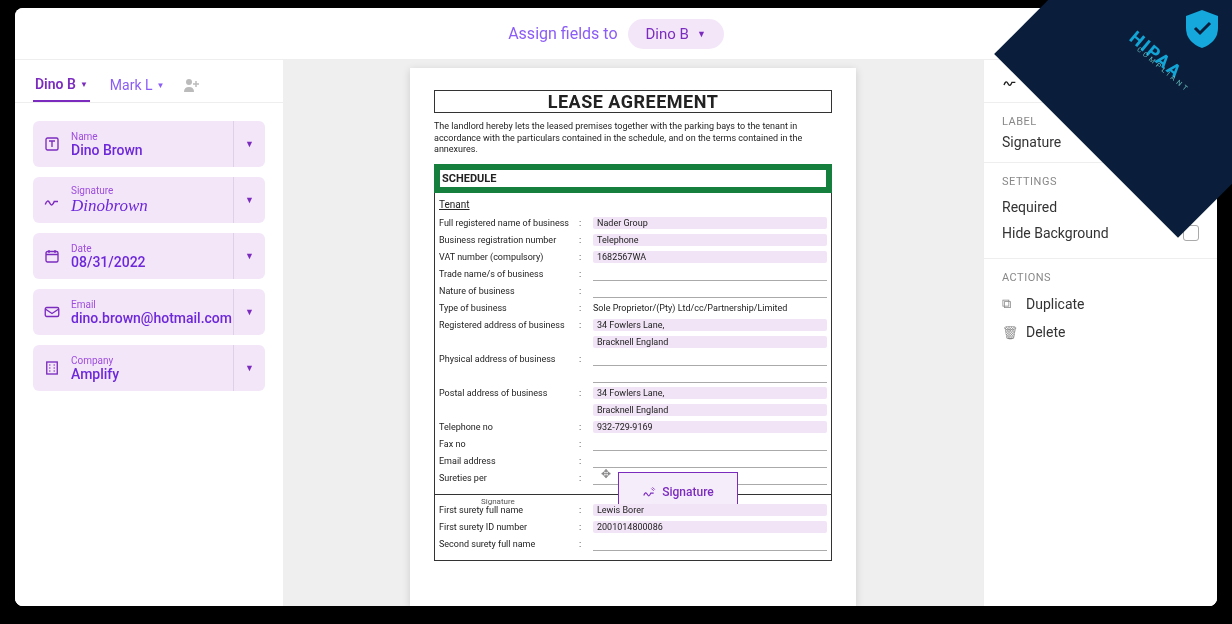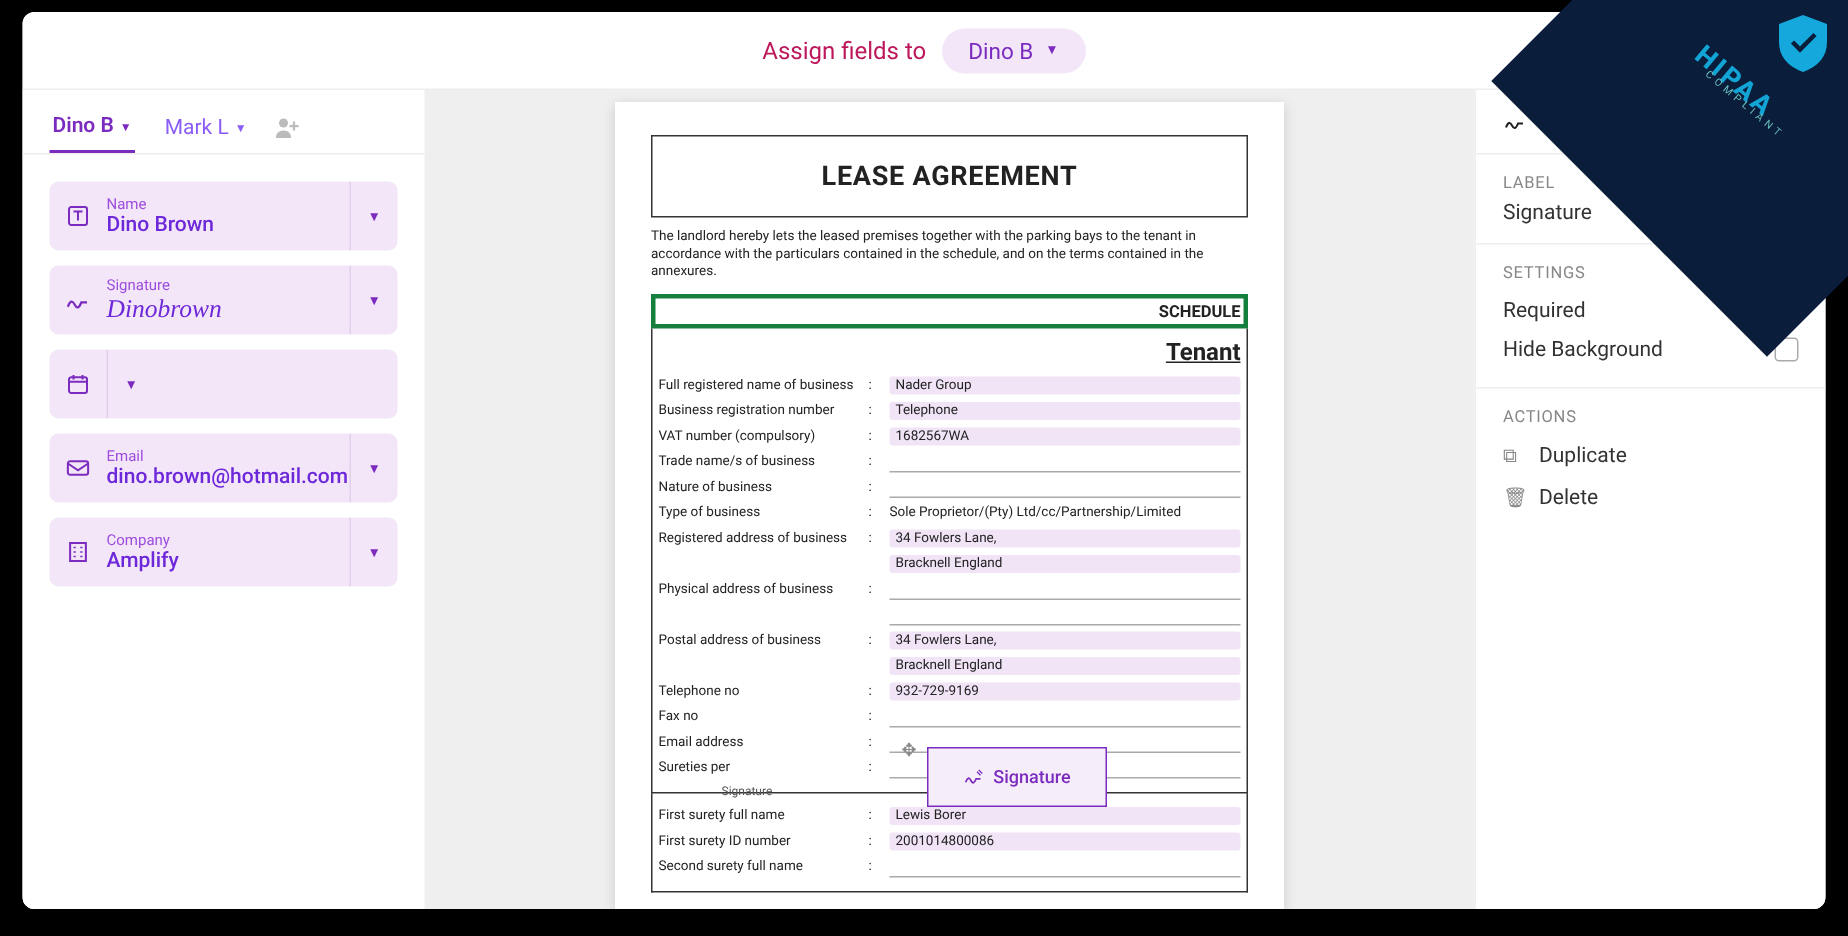--- a/index.html
+++ b/index.html
@@ -1,19 +1,19 @@
 <!DOCTYPE html>
 <html><head>
 <meta charset="utf-8">
 <style>
   * { margin: 0; padding: 0; box-sizing: border-box; }
   body { font-family: -apple-system, BlinkMacSystemFont, "Segoe UI", Roboto, sans-serif; background: #000; width: 1232px; height: 624px; overflow: hidden; position: relative; }
   .app-window { position: absolute; left: 15px; top: 8px; width: 1202px; height: 598px; background: #fff; border-radius: 8px; overflow: hidden; box-shadow: 0 2px 10px rgba(0,0,0,0.2); }
   .top-bar { height: 52px; display: flex; align-items: center; justify-content: center; border-bottom: 1px solid #eee; gap: 10px; background: #fff; }
-  .top-bar-label { font-size: 16px; color: #be185d; }
+  .top-bar-label { font-size: 16px; color: #8b5cf6; }
   .assignee-pill { background: #f3e6f9; color: #7b2cbf; padding: 6px 18px; border-radius: 18px; font-size: 15px; display: flex; align-items: center; gap: 8px; }
   .assignee-pill .tri { font-size: 9px; color: #7b2cbf; }
   .main-area { display: flex; height: calc(100% - 52px); background: #efefef; }
   
   .left-panel { width: 268px; background: #fff; padding: 0; flex-shrink: 0; }
   .tabs { display: flex; align-items: center; padding: 8px 18px 0; gap: 18px; border-bottom: 1px solid #eee; }
   .tab { padding: 8px 2px; font-size: 14px; color: #8b5cf6; display: flex; align-items: center; gap: 4px; }
   .tab.active { color: #7b2cbf; font-weight: 600; border-bottom: 2px solid #7b2cbf; }
   .tab .tri { font-size: 8px; }
   .add-person-icon { color: #bbb; font-size: 14px; }
@@ -21,25 +21,25 @@
   .field-card { background: #f3e6f9; border-radius: 6px; display: flex; align-items: center; overflow: hidden; min-height: 46px; }
   .field-icon { width: 38px; display: flex; align-items: center; justify-content: center; color: #7b2cbf; font-size: 16px; }
   .field-text { flex: 1; padding: 6px 0; }
   .field-label { font-size: 10px; color: #9d4edd; }
   .field-value { font-size: 14px; color: #6d28d9; font-weight: 500; }
   .field-value.script { font-family: 'Brush Script MT', cursive; font-size: 17px; font-style: italic; }
   .field-dd { width: 32px; border-left: 1px solid #e0cfe9; display: flex; align-items: center; justify-content: center; color: #7b2cbf; font-size: 9px; align-self: stretch; }
   
   .center-area { flex: 1; display: flex; justify-content: center; padding-top: 8px; overflow: hidden; }
   .doc { width: 446px; background: #fff; box-shadow: 0 2px 8px rgba(0,0,0,0.15); padding: 22px 24px; font-size: 10px; color: #222; }
-  .doc-title-box { border: 1px solid #333; padding: 16px; text-align: center; font-weight: 700; font-size: 18px; letter-spacing: 0.5px; }
+  .doc-title-box { border: 1px solid #333; padding: 0; text-align: center; font-weight: 700; font-size: 18px; letter-spacing: 0.5px; }
   .doc-intro { font-size: 9px; margin: 8px 0; line-height: 1.3; }
-  .schedule-box { border: 3px solid #15803d; text-align: right; font-weight: 700; font-size: 11px; padding: 2px; }
+  .schedule-box { border: 6px solid #15803d; text-align: left; font-weight: 700; font-size: 11px; padding: 2px; }
   .form-section { border: 1px solid #333; border-top: none; padding: 6px 4px 8px; position: relative; }
-  .section-head { font-weight: 700; font-size: 16px; text-decoration: underline; margin-bottom: 4px; text-align: right; }
+  .section-head { font-weight: 400; font-size: 10px; text-decoration: underline; margin-bottom: 4px; }
   .form-row { display: flex; align-items: center; min-height: 17px; font-size: 9px; }
   .form-row .fl { width: 140px; }
   .form-row .colon { width: 14px; }
   .form-row .fv { flex: 1; }
   .hl { background: #f1e4f6; border-radius: 2px; padding: 1px 4px; }
   .ul { border-bottom: 1px solid #aaa; height: 14px; }
   .sig-field { position: absolute; left: 183px; top: 279px; width: 120px; height: 40px; border: 1px solid #7b2cbf; background: #f6edfa; display: flex; align-items: center; justify-content: center; gap: 6px; color: #7b2cbf; font-size: 12px; font-weight: 500; }
   .drag-handle { position: absolute; left: 166px; top: 274px; width: 14px; height: 14px; color: #888; font-size: 12px; }
   .sig-tiny { position: absolute; left: 46px; top: 304px; font-size: 8px; color: #555; }
   
@@ -121,20 +121,24 @@
             </div>
             <div class="field-dd">▼</div>
           </div>
           <div class="field-card">
             <div class="field-icon">
               <svg width="18" height="18" viewBox="0 0 24 24">
                 <rect x="4" y="6" width="16" height="14" rx="2" fill="none" stroke="#7b2cbf" stroke-width="1.8"></rect>
                 <path d="M4 10 h16 M8 4 v4 M16 4 v4" stroke="#7b2cbf" stroke-width="1.8"></path>
               </svg>
             </div>
+            <div class="field-text">
+              <div class="field-label">Date</div>
+              <div class="field-value">08/31/2022</div>
+            </div>
             <div class="field-dd">▼</div>
           </div>
           <div class="field-card">
             <div class="field-icon">
               <svg width="18" height="18" viewBox="0 0 24 24">
                 <rect x="3" y="6" width="18" height="12" rx="2" fill="none" stroke="#7b2cbf" stroke-width="1.8"></rect>
                 <path d="M3 8 l9 6 l9 -6" stroke="#7b2cbf" stroke-width="1.8" fill="none"></path>
               </svg>
             </div>
             <div class="field-text">

